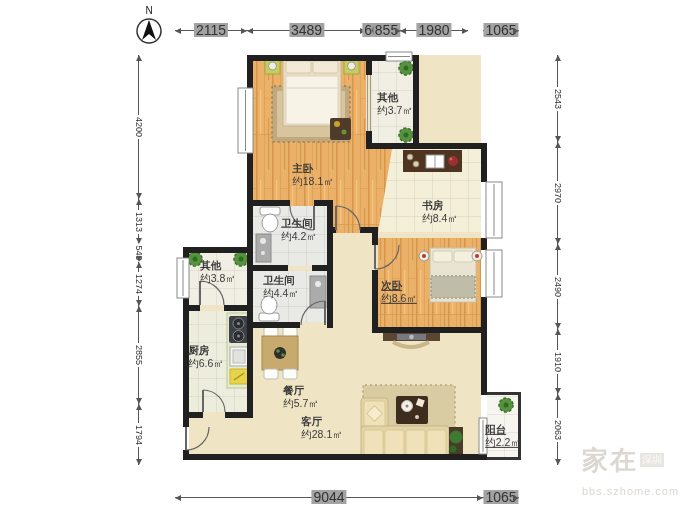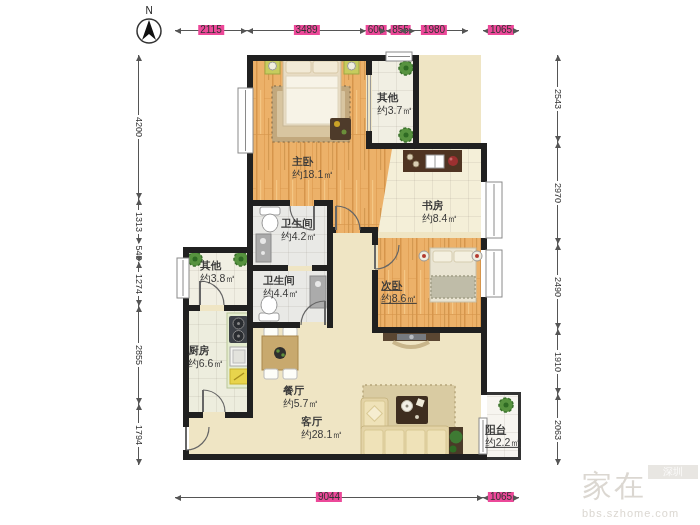--- a/index.html
+++ b/index.html
@@ -5,43 +5,43 @@
   html,body{margin:0;padding:0;background:#fff;}
   body{font-family:"Liberation Sans","DejaVu Sans",sans-serif;}
   #stage{position:relative;width:700px;height:525px;background:#fff;overflow:hidden;}
   
   .dimh{position:absolute;height:0;border-top:1px solid #555;}
   .dimh::before,.dimh::after{content:"";position:absolute;top:-3.5px;width:0;height:0;
     border-top:3px solid transparent;border-bottom:3px solid transparent;}
   .dimh::before{left:0;border-right:6px solid #555;}
   .dimh::after{right:0;border-left:6px solid #555;}
   .dimh>span{position:absolute;left:50%;top:-1px;transform:translate(-50%,-50%);
-    background:#ec4899;padding:0 2px;font-size:10px;color:#333;white-space:nowrap;line-height:1;}
+    background:#a3a3a3;padding:0 2px;font-size:14px;color:#333;white-space:nowrap;line-height:1;}
   .dimv{position:absolute;width:0;border-left:1px solid #555;}
   .dimv::before,.dimv::after{content:"";position:absolute;left:-3.5px;width:0;height:0;
     border-left:3px solid transparent;border-right:3px solid transparent;}
   .dimv::before{top:0;border-bottom:6px solid #555;}
   .dimv::after{bottom:0;border-top:6px solid #555;}
   .dimv>span{position:absolute;top:50%;left:-1px;transform:translate(-50%,-50%);
     background:#fff;padding:2px 0;font-size:9px;color:#333;writing-mode:vertical-rl;line-height:1;white-space:nowrap;}
   
   .rlabel{position:absolute;transform:translate(-50%,-50%);text-align:left;
     font-size:10.5px;color:#3a3a3a;line-height:1.25;white-space:nowrap;}
   .rlabel b{display:block;font-weight:bold;}
   .rlabel i{display:block;font-style:normal;}
   
   .compass{position:absolute;left:134px;top:6px;width:30px;text-align:center;}
   .compass .n{font-size:10px;color:#222;line-height:1;display:block;margin-bottom:1px;}
   
   .wm{position:absolute;left:582px;top:447px;width:118px;color:rgba(190,183,172,.55);}
   .wm .row{display:flex;align-items:flex-start;}
-  .wm .big{font-size:30px;font-weight:normal;line-height:1;letter-spacing:2px;margin-top:24px;}
-  .wm .badge{font-size:10px;margin-top:18px;margin-left:2px;padding:1px 15px;
+  .wm .big{font-size:26px;font-weight:bold;line-height:1;letter-spacing:2px;}
+  .wm .badge{font-size:10px;margin-top:6px;margin-left:2px;padding:1px 2px;
     background:rgba(190,183,172,.35);color:rgba(255,255,255,.85);line-height:1.2;}
-  .wm .url{font-size:11px;margin-top:6px;letter-spacing:1px;}
+  .wm .url{font-size:11px;margin-top:12px;letter-spacing:1px;}
 </style>
 </head>
 <body>
 
 <div id="stage">
 
   <div class="compass">
     <span class="n">N</span>
     <svg width="28" height="28" viewBox="0 0 28 28">
       <circle cx="14" cy="14" r="12" fill="none" stroke="#333" stroke-width="1.5"></circle>
@@ -347,21 +347,21 @@
         <path d="M375,269 A24,24 0 0 0 399,245"></path>
           <path d="M375,245 V269" stroke-width="2"></path>
       </g>
       <g>
         <path d="M336,206 A24,24 0 0 1 360,230"></path>
           <path d="M336,206 V230" stroke-width="2"></path>
       </g>
     </g>
   </svg>
 
-  <div class="rlabel" style="left:313px;top:168px;">
+  <div class="rlabel" style="left:313px;top:175px;">
     <b>主卧</b>
       <i>约18.1㎡</i>
   </div>
   <div class="rlabel" style="left:395px;top:104px;">
     <b>其他</b>
       <i>约3.7㎡</i>
   </div>
   <div class="rlabel" style="left:440px;top:212px;">
     <b>书房</b>
       <i>约8.4㎡</i>
@@ -401,21 +401,21 @@
 
   <div class="dimh" style="left:175px;top:30px;width:72px;">
       <span>2115</span>
     </div>
   <div class="dimh" style="left:247px;top:30px;width:119px;">
       <span>3489</span>
     </div>
   <div class="dimh" style="left:366px;top:30px;width:20px;text-decoration:underline;">
       <span>600</span>
     </div>
-  <div class="dimh" style="left:386px;top:30px;width:29px;">
+  <div class="dimh" style="left:372px;top:30px;width:29px;">
       <span>855</span>
     </div>
   <div class="dimh" style="left:400px;top:30px;width:68px;">
       <span>1980</span>
     </div>
   <div class="dimh" style="left:483px;top:30px;width:36px;">
       <span>1065</span>
     </div>
 
   <div class="dimh" style="left:175px;top:497px;width:308px;">

